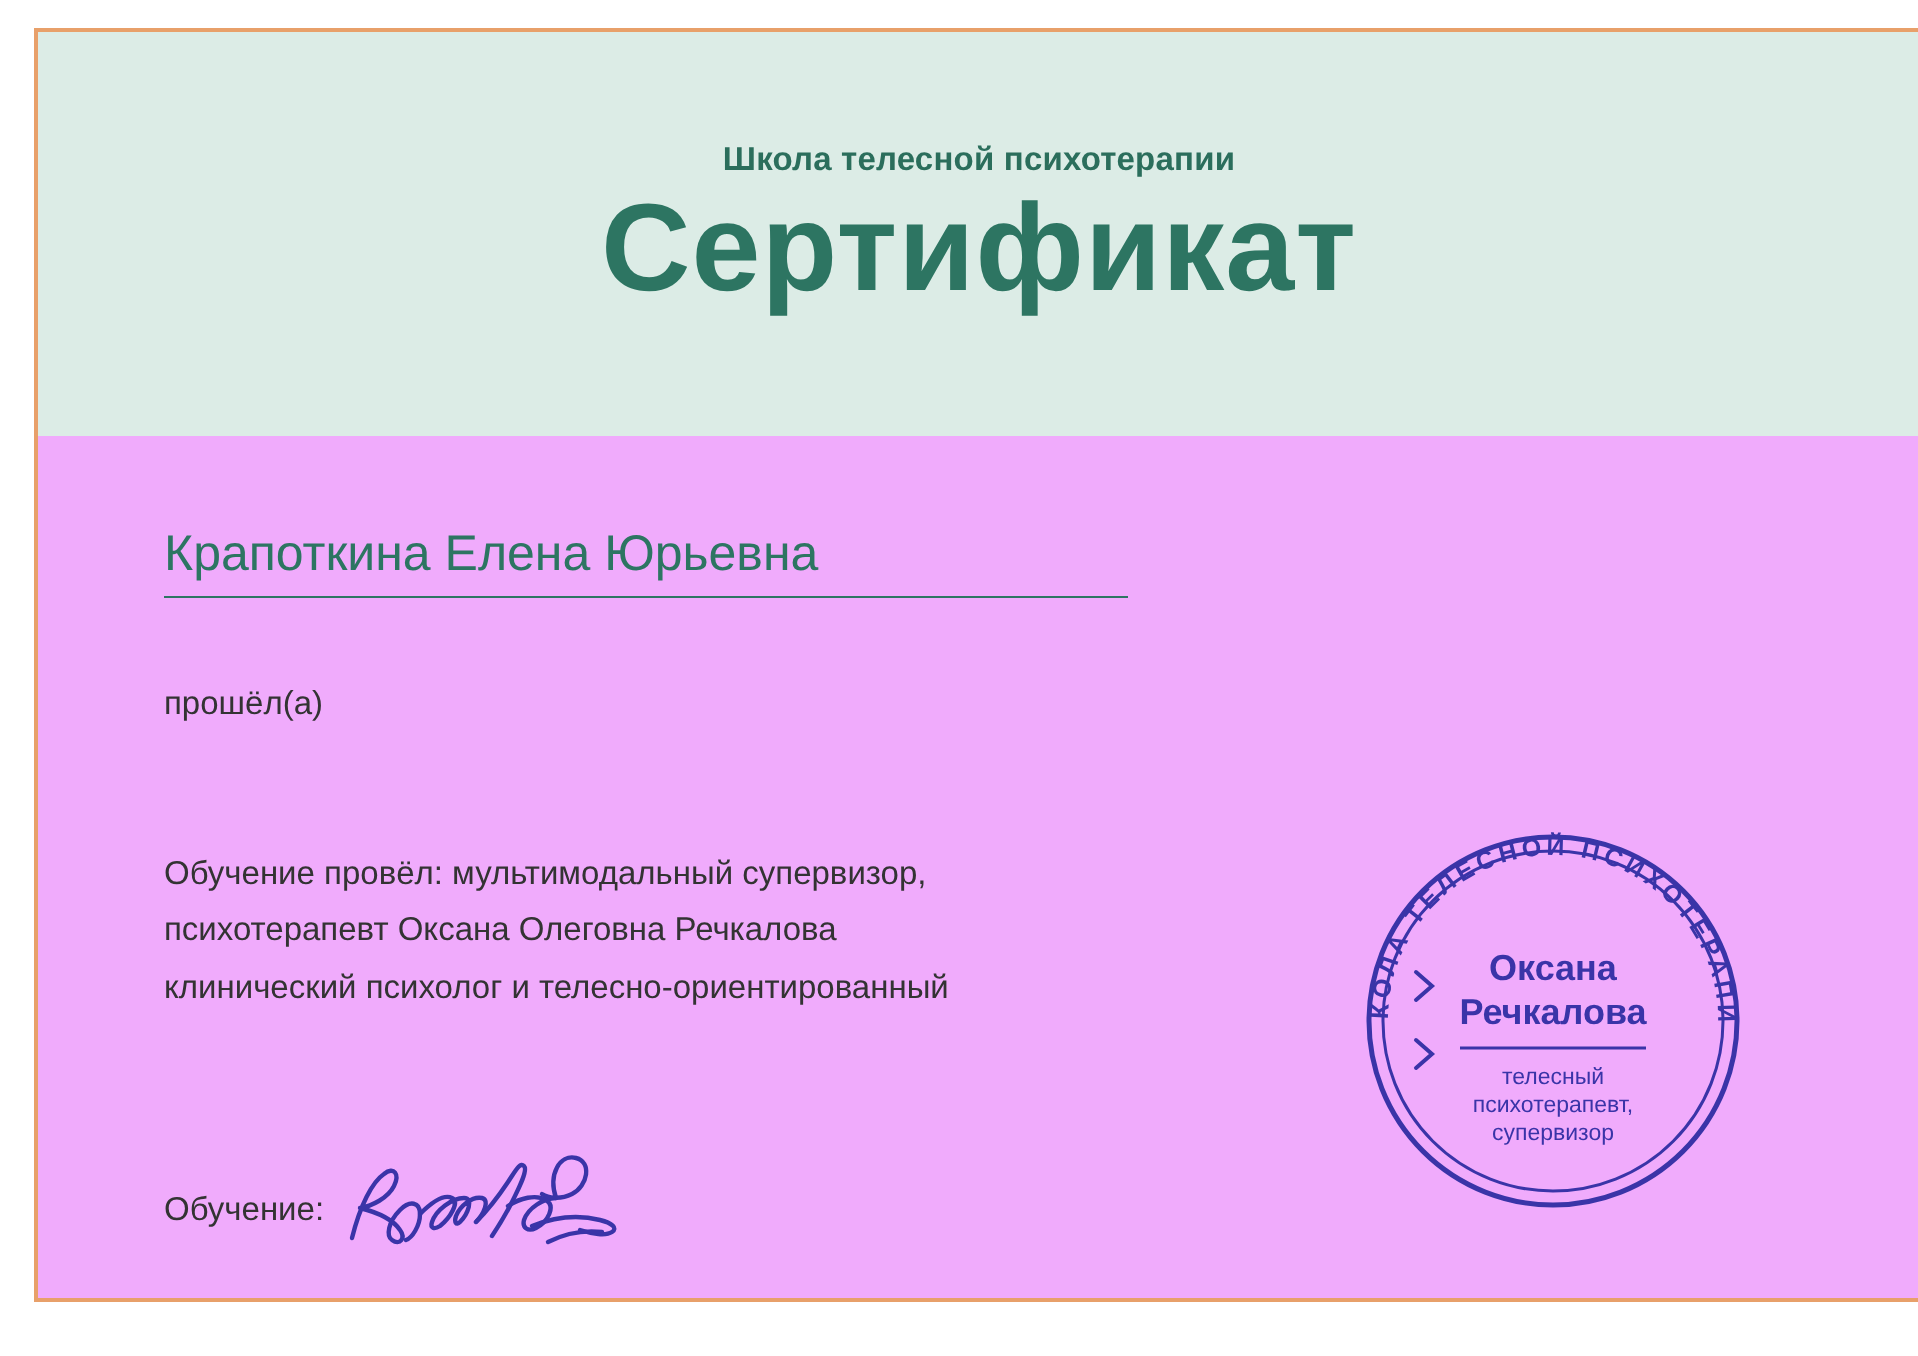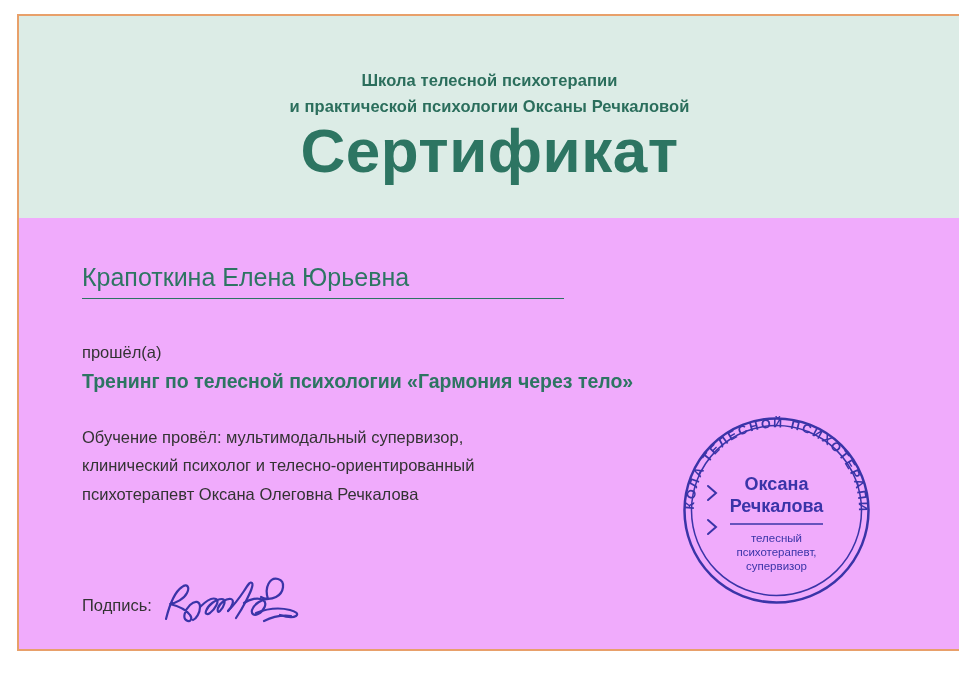--- a/index.html
+++ b/index.html
@@ -131,43 +131,41 @@
     font-weight: bold;
   }
 </style>
 </head>
 <body>
 
 <div id="certificate">
 
   <div class="header-band">
     <div class="school-line1">Школа телесной психотерапии</div>
-    <div class="school-line2">и практической психологии Оксаны Речкаловой</div>
     <div class="cert-title">Сертификат</div>
   </div>
 
   <div class="body-area">
 
     <div class="recipient-wrap">
       <div class="recipient-name">Крапоткина Елена Юрьевна</div>
       <div class="recipient-rule"></div>
     </div>
 
     <div class="passed-label">прошёл(а)</div>
 
-    <div class="course-title">Тренинг по телесной психологии «Гармония через тело»</div>
 
     <div class="trainer-block">
       <div>Обучение провёл: мультимодальный супервизор,</div>
+      <div>психотерапевт Оксана Олеговна Речкалова</div>
       <div>клинический психолог и телесно-ориентированный</div>
-      <div>психотерапевт Оксана Олеговна Речкалова</div>
     </div>
 
     <div class="signature-block">
-      <span class="signature-label">Подпись:</span>
+      <span class="signature-label">Обучение:</span>
       <span class="signature-mark">
         <svg viewBox="0 0 150 56" width="150" height="56" aria-hidden="true">
           <g fill="none" stroke="#3a34a8" stroke-width="2.2" stroke-linecap="round" stroke-linejoin="round">
             <path d="M6 46 C10 30 16 18 22 14 C27 10 30 14 27 20 C24 26 16 30 10 31 C18 33 26 36 30 42 C33 46 30 50 26 47 C23 45 24 38 30 32 C35 27 40 28 40 34 C40 40 36 46 33 47"></path>
             <path d="M40 34 C46 28 52 24 56 26 C60 28 55 36 50 40 C47 42 45 41 46 38 C48 32 56 26 62 26 C67 26 64 34 60 38 C58 40 57 38 58 35 C60 30 66 25 71 26 C75 27 72 34 68 38"></path>
             <path d="M68 38 C74 32 80 24 84 18 C88 12 90 8 92 10 C94 12 90 20 86 28 C82 36 78 42 76 45"></path>
             <path d="M84 30 C90 26 98 24 103 27 C108 30 104 38 98 41 C94 43 91 41 92 37 C94 31 102 26 108 26"></path>
             <path d="M108 26 C104 14 110 4 118 6 C126 8 124 20 116 24 C110 27 104 26 101 24"></path>
             <path d="M96 40 C106 36 118 34 130 37 C136 38.5 139 41 136 43 C133 45 126 44 120 42"></path>
             <path d="M104 48 C112 44 122 42 131 43"></path>

